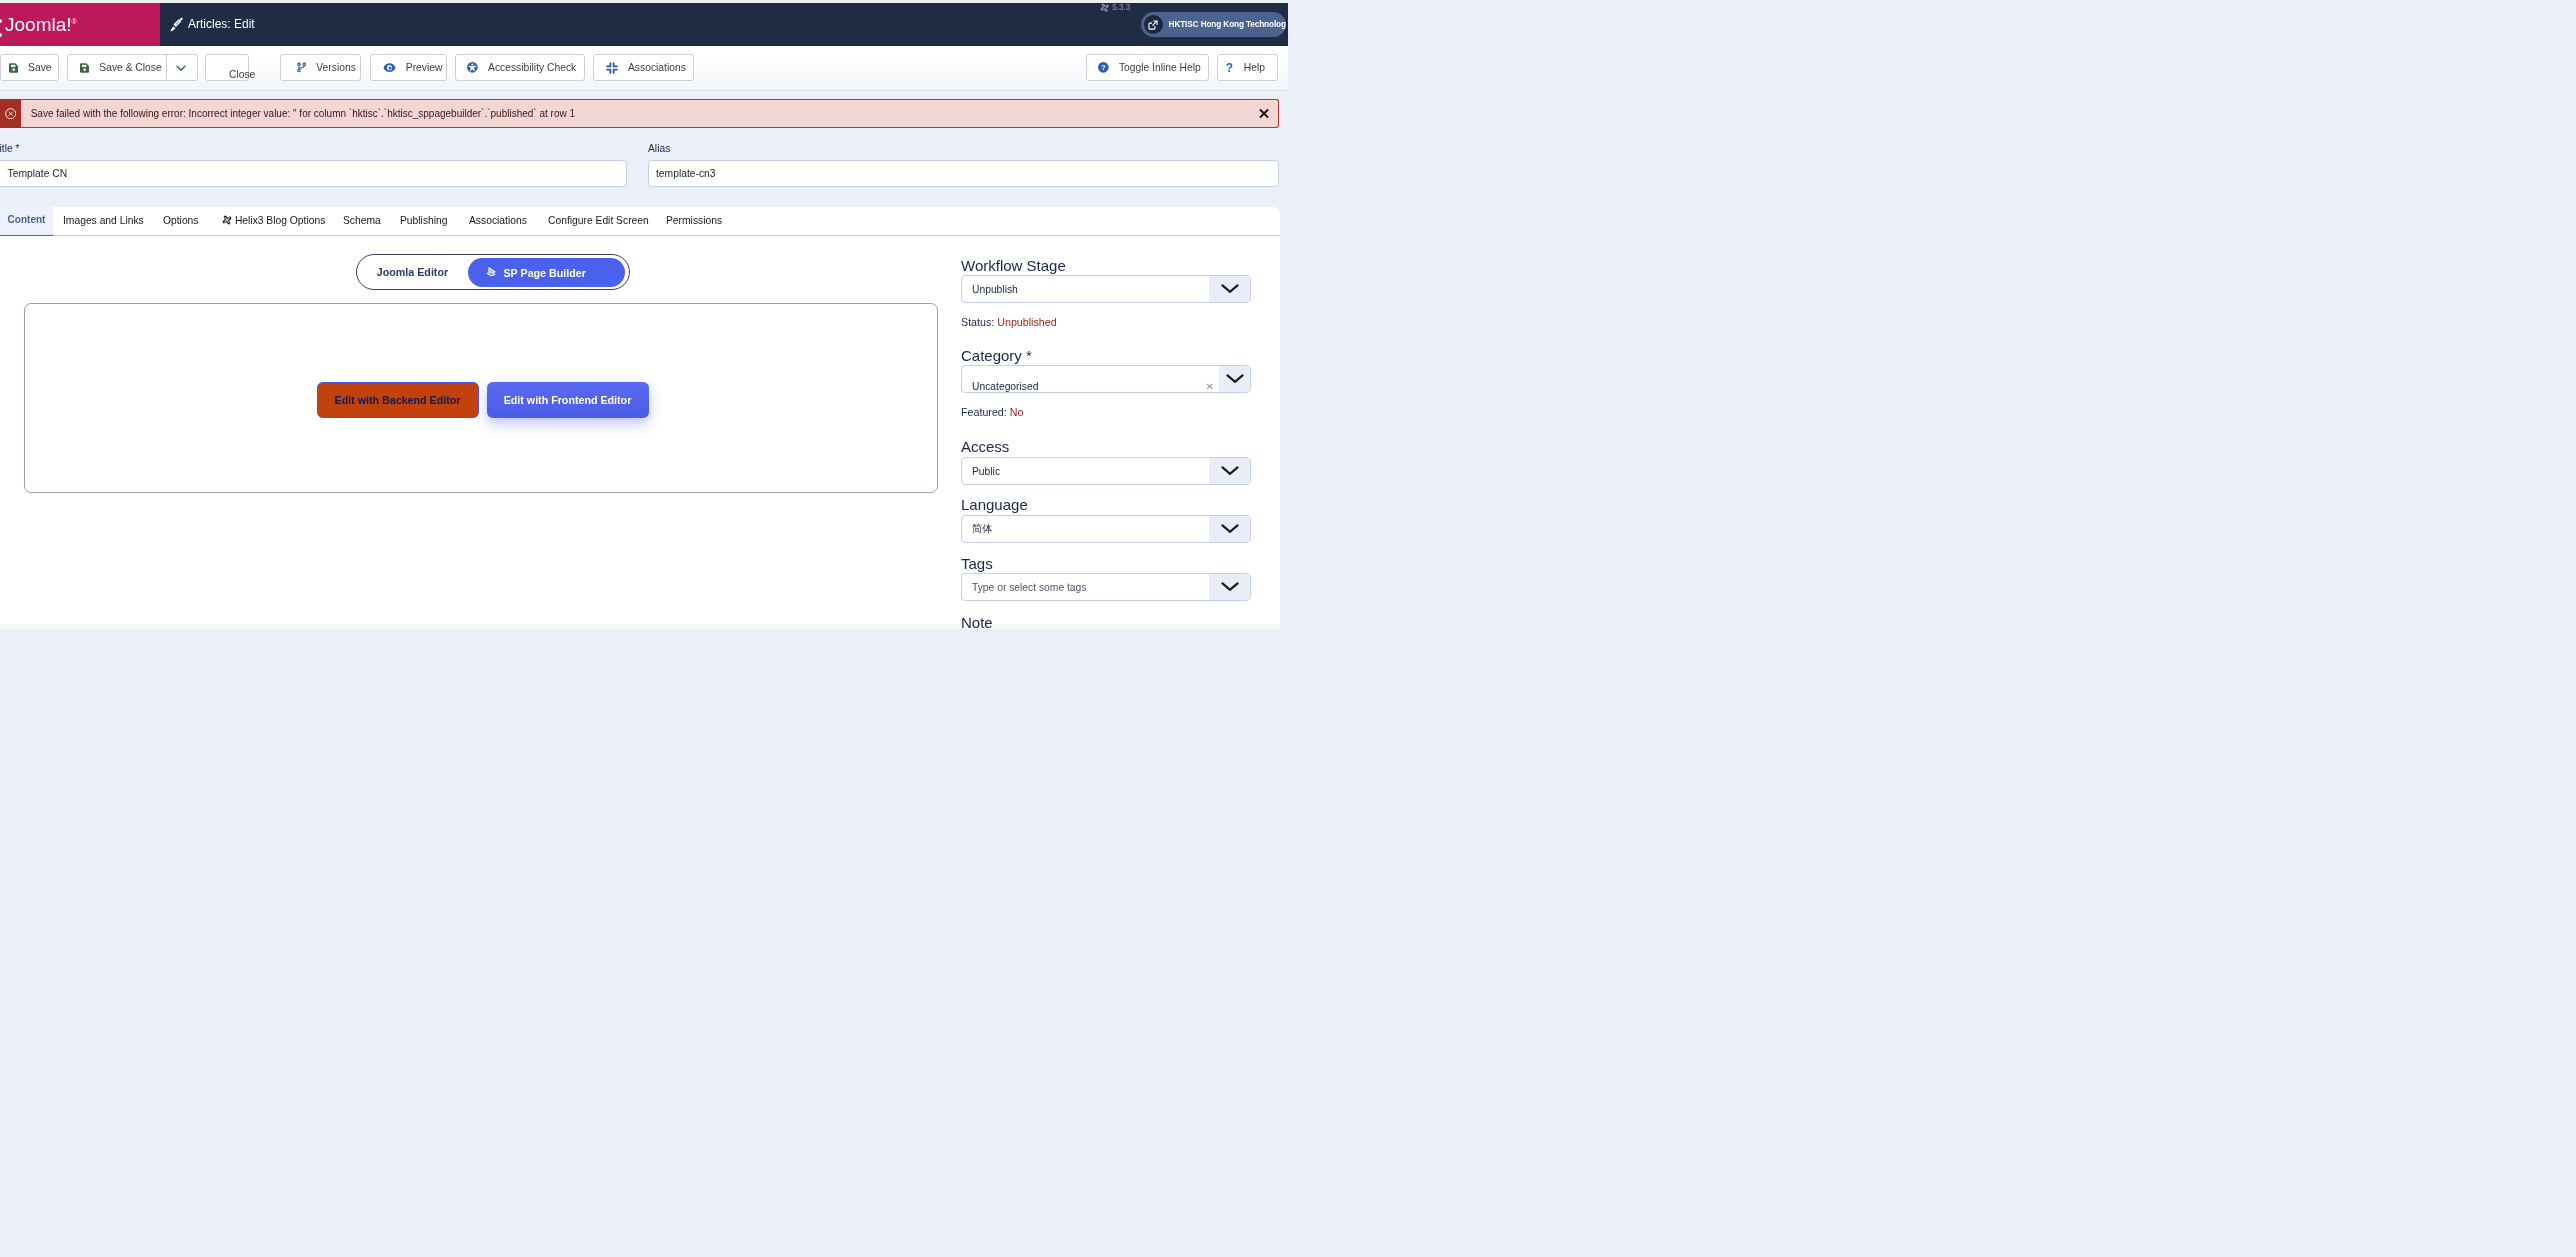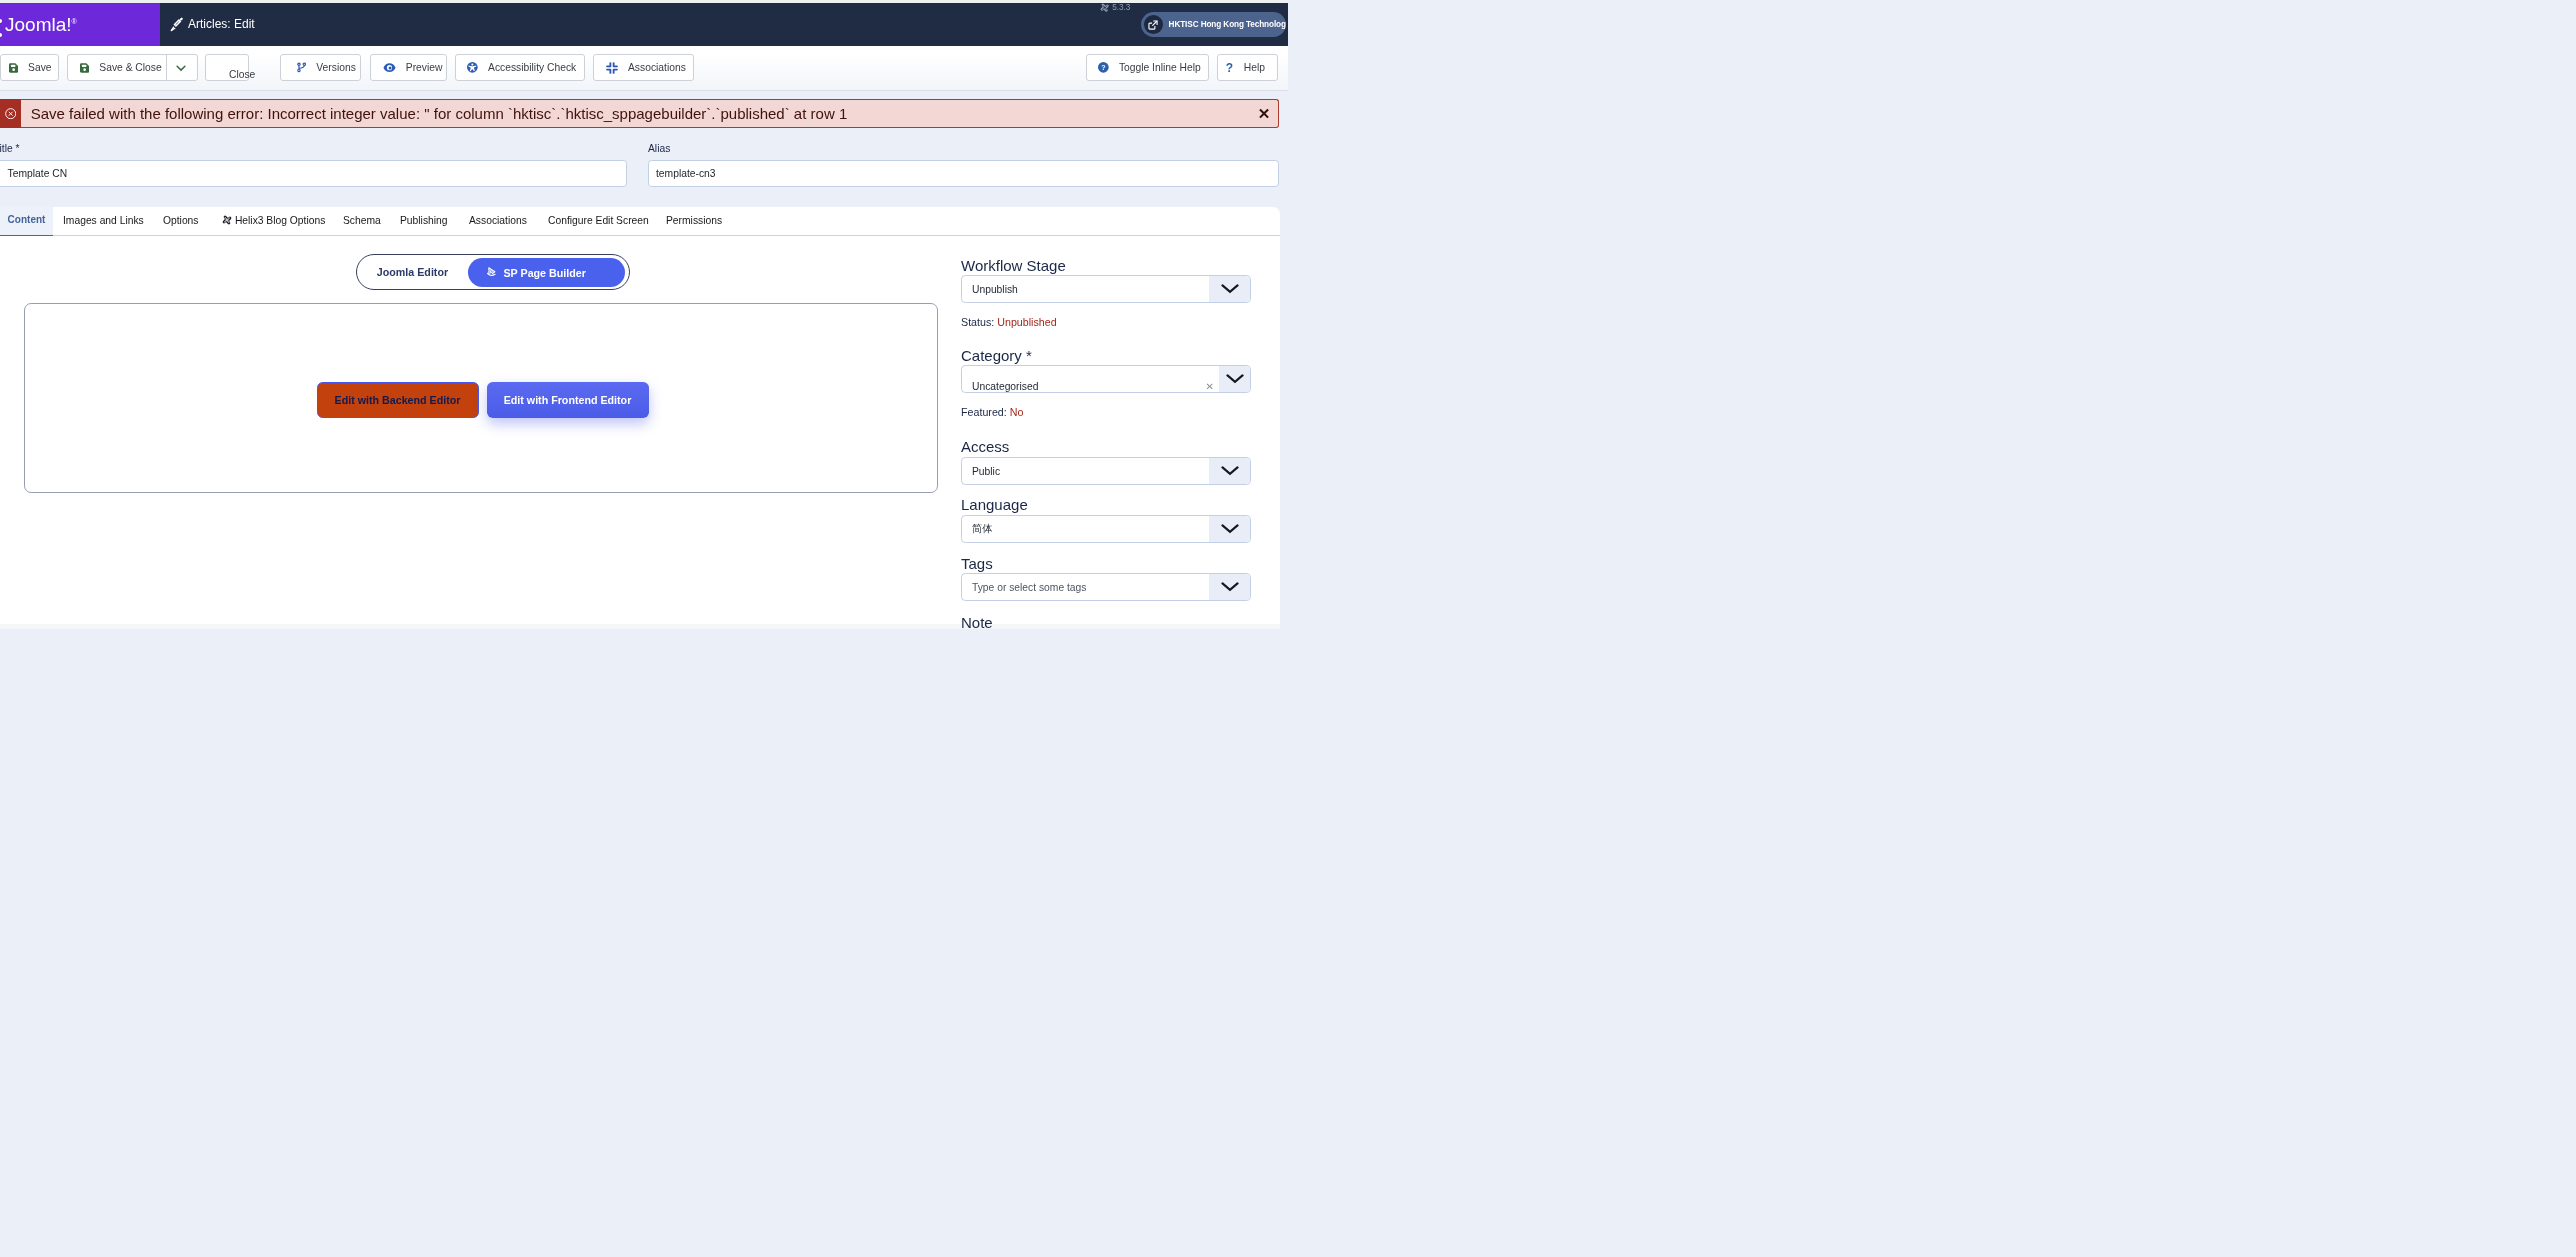--- a/index.html
+++ b/index.html
@@ -2,39 +2,39 @@
 <html style="font-size:11.4px"><head>
 <meta charset="utf-8">
 <style>
 * { margin:0; padding:0; box-sizing:border-box; }
 html,body { width:1288px; height:629px; overflow:hidden; }
 body { font-family:"Liberation Sans", sans-serif; background:#ebeff8; position:relative; }
 
 
 #topstrip { position:absolute; top:0; left:0; right:0; height:2.9px; background:#edf1ef; }
 #header { position:absolute; top:2.9px; left:0; right:0; height:43px; background:#202c44; }
-#logoblock { position:absolute; left:0; top:0; width:160px; height:49px; background:#6d28d9; }
+#logoblock { position:absolute; left:0; top:0; width:160px; height:49px; background:#be185d; }
 #logoblock .dot { position:absolute; width:4.3px; height:4.3px; border-radius:50%; background:#fff; left:-2.1px; }
 #jlogo { position:absolute; left:5px; top:10.7px; color:#fff; font-size:19px; letter-spacing:0px; }
 #jlogo sup { font-size:7.1px; }
 #pagetitle { position:absolute; left:188px; top:0; height:43px; line-height:43px; color:#fff; font-size:12px; }
 #pencil { position:absolute; left:170px; top:14.3px; }
 #version { position:absolute; left:1100px; top:0; height:43px; display:flex; align-items:flex-start; color:#8f9cb3; font-size:8.2px; gap:2.9px; }
 #sitebtn { position:absolute; left:1141px; top:9.6px; height:25px; width:145px; border-radius:12.5px; background:#4c638e; color:#fff; display:flex; align-items:center; overflow:hidden; }
 #sitebtn .circ { width:19px; height:19px; border-radius:50%; background:#1d2841; margin-left:2.9px; display:flex; align-items:center; justify-content:center; flex:0 0 auto; }
 #sitebtn .txt { font-size:8.2px; font-weight:bold; margin-left:5.7px; white-space:nowrap; letter-spacing:-0.1px; }
 
 
 #toolbar { position:absolute; top:46px; left:0; right:0; height:45px; background:linear-gradient(180deg,#ffffff 20%,#f2f5f9 100%); border-bottom:0.7px solid #dbe0e8; }
 .tbtn { position:absolute; top:8.2px; height:27px; background:#fff; border:0.7px solid #ccd1d8; border-radius:2.9px; display:flex; align-items:center; font-size:10.3px; color:#383d43; gap:10px; }
 
 
 #alert { position:absolute; top:99px; left:0; width:1279px; height:28.5px; }
 #alert .sq { position:absolute; left:0; top:0; width:21.4px; height:28.5px; background:#a42d24; display:flex; align-items:center; justify-content:center; }
-#alert .bd { position:absolute; left:21.4px; right:0; top:0; bottom:0; background:#f2d7d5; border:0.7px solid #a93b30; border-left:none; border-radius:0 2.9px 2.9px 0; display:flex; align-items:center; color:#3f120e; font-size:15px; padding-left:9.3px; }
+#alert .bd { position:absolute; left:21.4px; right:0; top:0; bottom:0; background:#f2d7d5; border:0.7px solid #a93b30; border-left:none; border-radius:0 2.9px 2.9px 0; display:flex; align-items:center; color:#3f120e; font-size:10px; padding-left:9.3px; }
 #alert .x { position:absolute; right:8.6px; top:5.7px; font-size:15px; font-weight:bold; color:#331008; line-height:17px; }
 
 
 .flabel { position:absolute; font-size:10.3px; color:#1a2746; }
 .finput { position:absolute; height:27px; background:#fff; border:0.7px solid #c3cfe4; border-radius:3.6px; font-size:10.3px; color:#24282d; display:flex; align-items:center; }
 
 
 #panel { position:absolute; top:207px; left:0; width:1280px; height:417px; background:#fff; border-radius:7.1px 7.1px 0 0; }
 #tabrowline { position:absolute; top:235px; left:0; width:1280px; height:0.7px; background:#ced3da; }
 .tab { position:absolute; top:207px; height:28px; line-height:28px; font-size:10.3px; color:#16181a; white-space:nowrap; }

